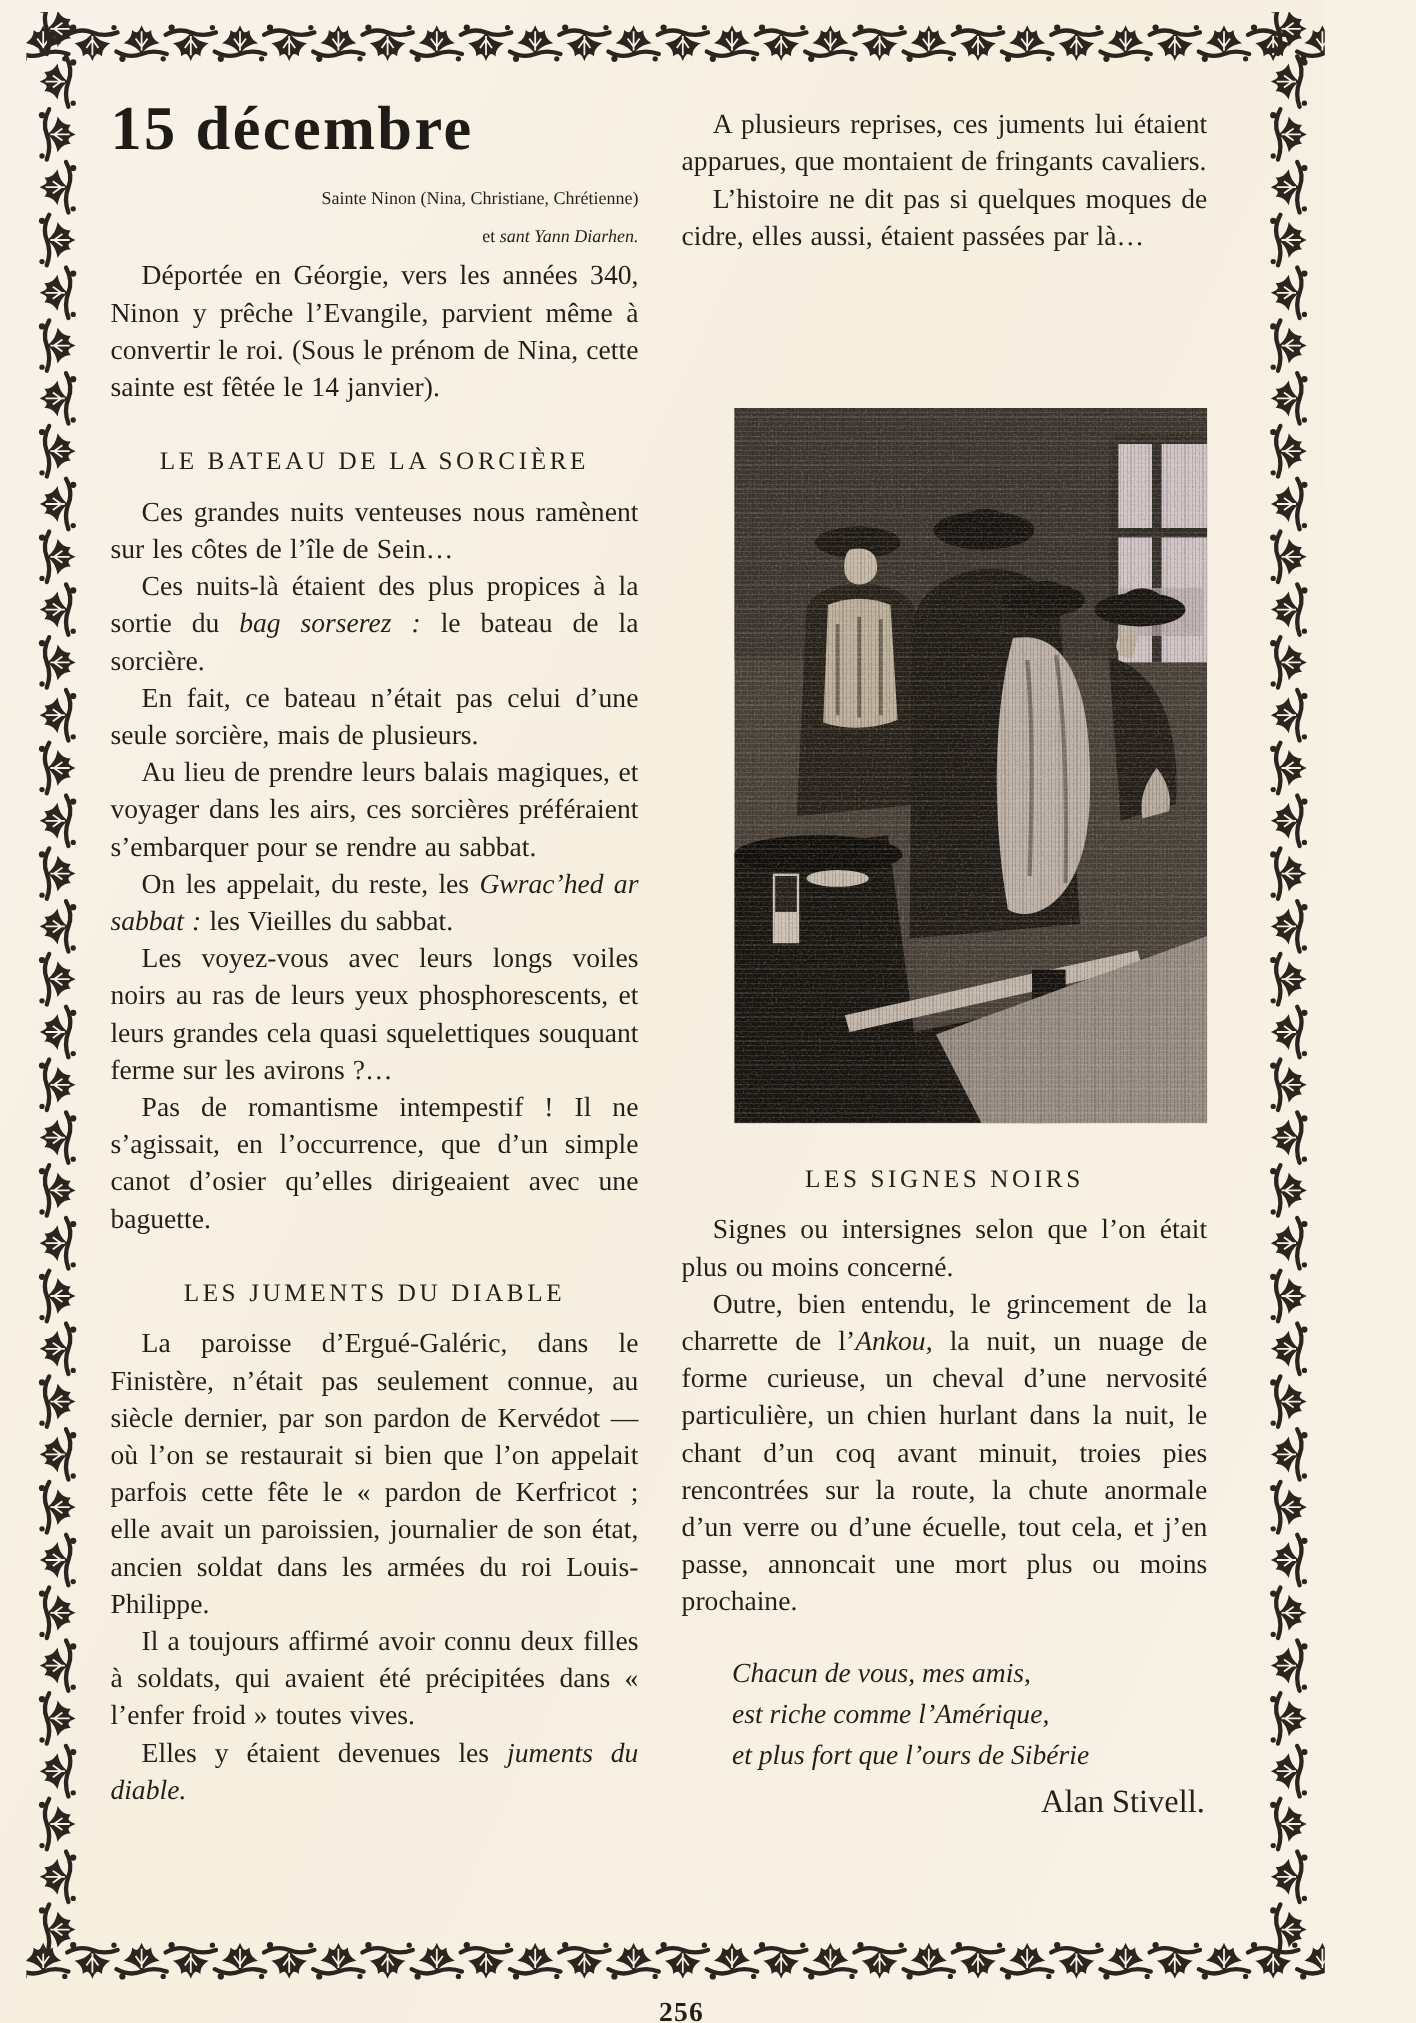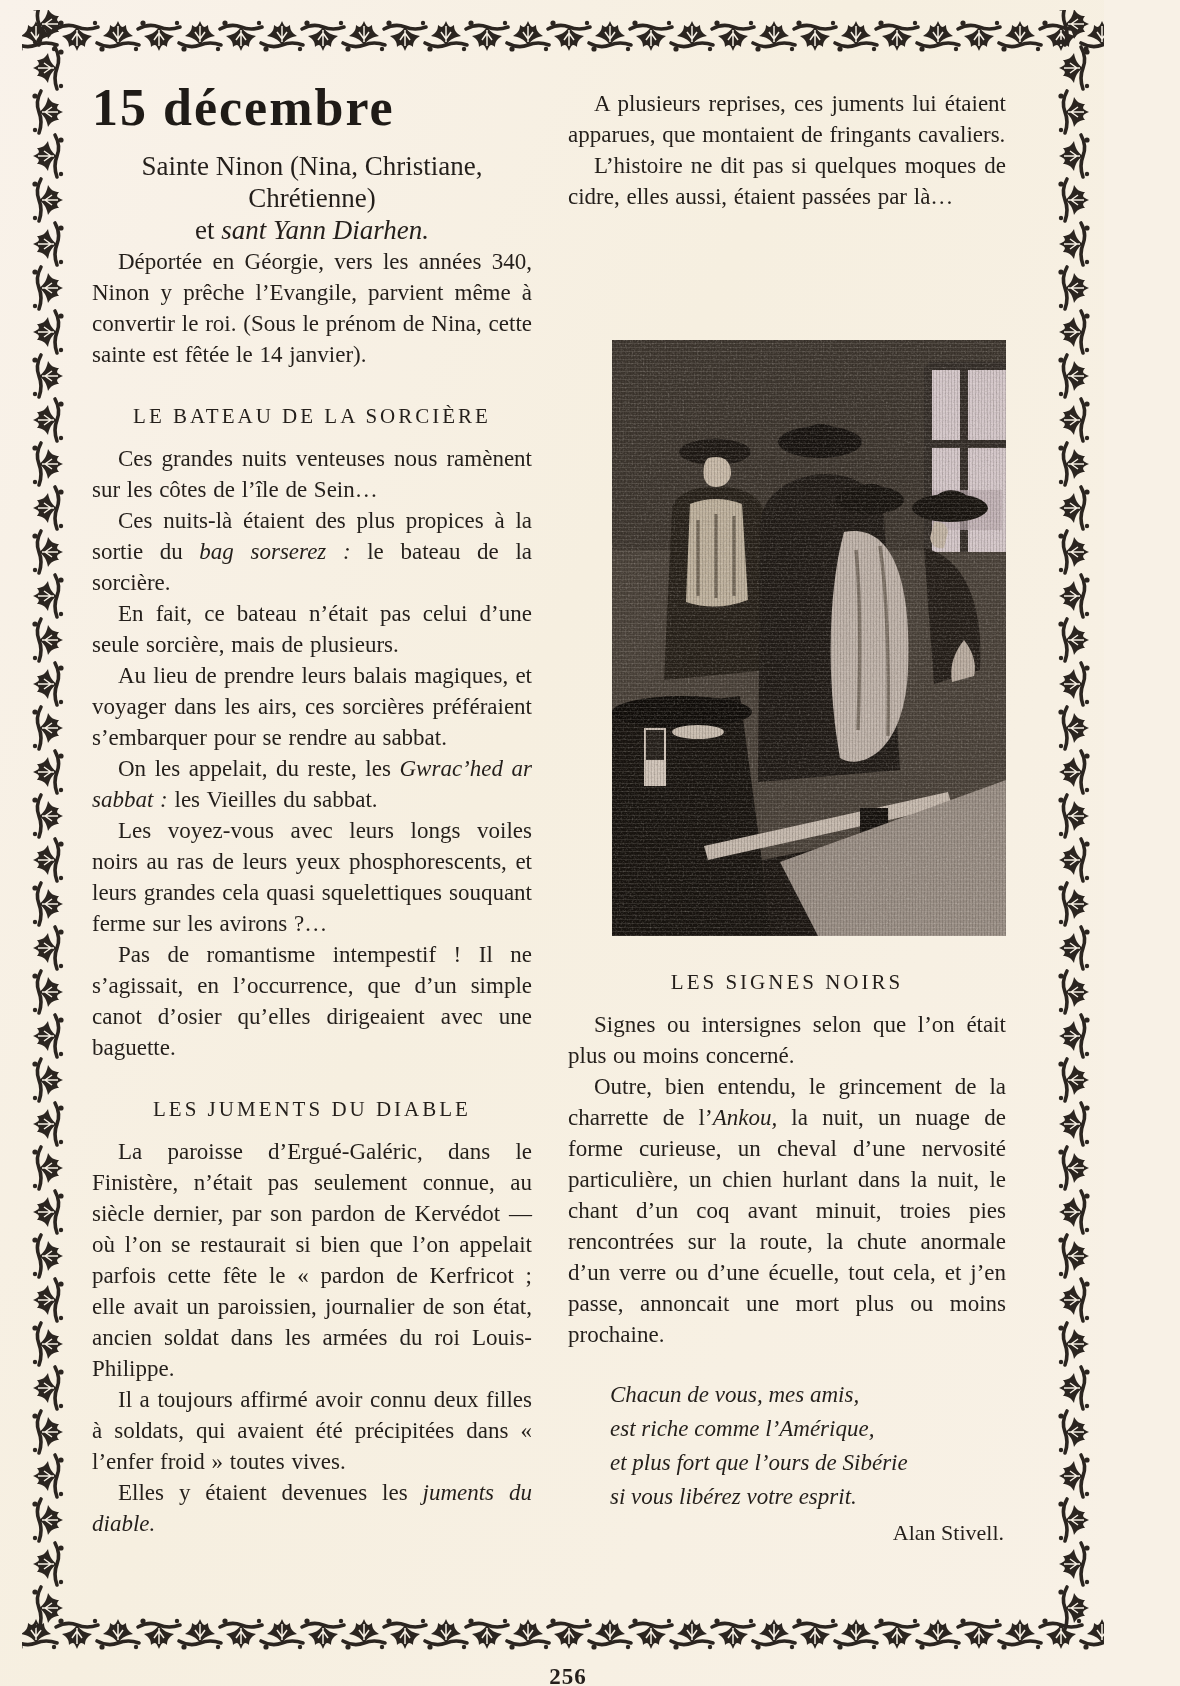--- a/index.html
+++ b/index.html
@@ -27,28 +27,28 @@
   #col-right{left:568px;top:88px;width:438px;}
   .h1{
     font-size:52px;font-weight:bold;letter-spacing:2px;
     margin:0 0 14px 0;line-height:56px;color:#1f1b17;
   }
   .h2{
     text-align:center;font-size:21px;letter-spacing:3px;
     margin:32px 0 13px 0;line-height:28px;white-space:nowrap;
   }
   p{margin:0;}
-  .plain{font-size:27px;line-height:32px;text-align:center;}
+  .plain{font-size:15px;line-height:32px;text-align:right;}
   .para{
     font-size:23px;line-height:31px;text-align:justify;
     text-indent:26px;hyphens:none;word-spacing:1px;
   }
   .poem{margin:28px 0 0 42px;font-style:italic;font-size:23px;line-height:34px;}
   .poem-line{white-space:nowrap;}
-  .sig{margin-top:6px;text-align:right;font-size:22px;padding-right:2px;}
+  .sig{margin-top:6px;text-align:right;font-size:27px;padding-right:2px;}
   i{font-style:italic;}
   
   #figure-wrap{
     position:relative;width:394px;height:596px;
     margin:128px 0 0 44px;
   }
   #figure-wrap svg{display:block;}
   .hatch{
     position:absolute;inset:0;pointer-events:none;
     background:
@@ -312,20 +312,19 @@
     </div>
 
     <div id="col-right-bottom">
         <div class="h2"><span>LES SIGNES NOIRS</span></div>
         <p class="para"><span>Signes ou intersignes selon que l’on était plus ou moins concerné.</span></p>
         <p class="para"><span>Outre, bien entendu, le grincement de la charrette de l’</span><i>Ankou,</i><span> la nuit, un nuage de forme curieuse, un cheval d’une nervosité particulière, un chien hurlant dans la nuit, le chant d’un coq avant minuit, troies pies rencontrées sur la route, la chute anormale d’un verre ou d’une écuelle, tout cela, et j’en passe, annoncait une mort plus ou moins prochaine.</span></p>
         <div class="poem">
           <div class="poem-line">Chacun de vous, mes amis,</div>
           <div class="poem-line">est riche comme l’Amérique,</div>
           <div class="poem-line">et plus fort que l’ours de Sibérie</div>
-          <div class="poem-line">si vous libérez votre esprit.</div>
         </div>
         <div class="sig"><span>Alan Stivell.</span></div>
       </div>
   </div>
 
   <div id="page-number">256</div>
 </div>
 
 </body></html>

